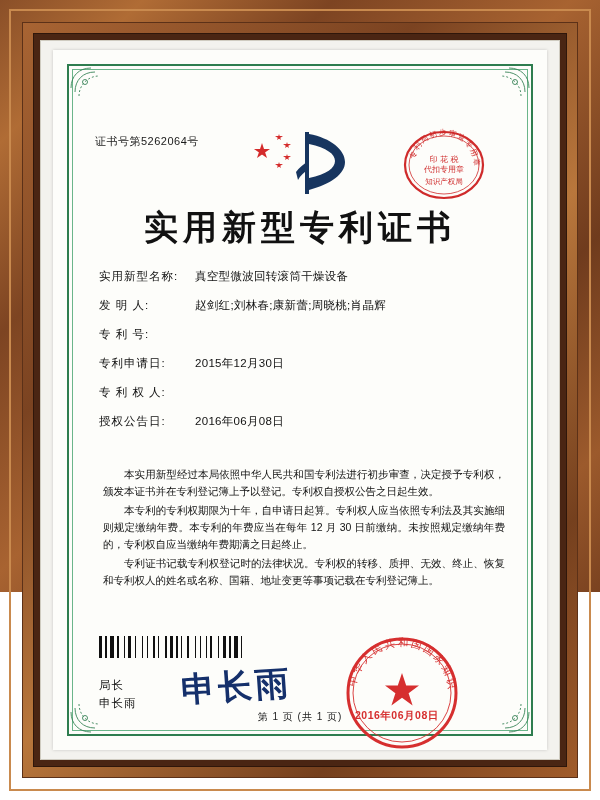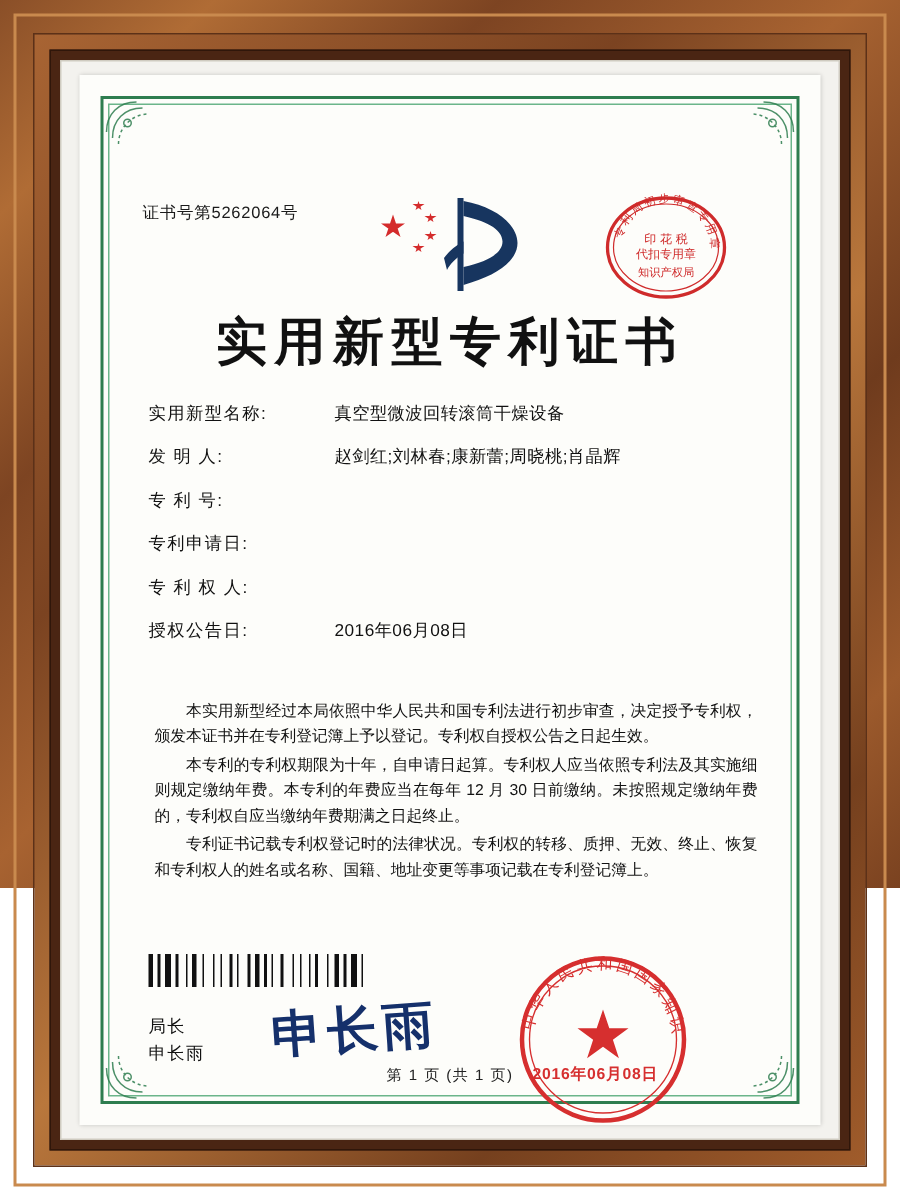--- a/index.html
+++ b/index.html
@@ -123,21 +123,20 @@
     left: 46px; top: 218px;
     right: 40px;
   }
   .row {
     display: flex;
     align-items: flex-start;
     margin-bottom: 13px;
     font-size: 11.5px;
     color: #111;
     line-height: 16px;
-    gap: 28px;
   }
   .row .lbl {
     flex: 0 0 96px;
     letter-spacing: 1px;
     white-space: nowrap;
   }
   .row .val {
     flex: 1 1 auto;
     letter-spacing: .3px;
   }
@@ -318,20 +317,21 @@
         <div class="lbl">发 明 人:</div>
         <div class="val">赵剑红;刘林春;康新蕾;周晓桃;肖晶辉</div>
       </div>
 
       <div class="row">
         <div class="lbl">专 利 号:</div>
       </div>
 
       <div class="row">
         <div class="lbl">专利申请日:</div>
+        <div class="val">2015年12月30日</div>
       </div>
 
       <div class="row">
         <div class="lbl">专 利 权 人:</div>
       </div>
 
       <div class="row">
         <div class="lbl">授权公告日:</div>
         <div class="val">2016年06月08日</div>
       </div>

